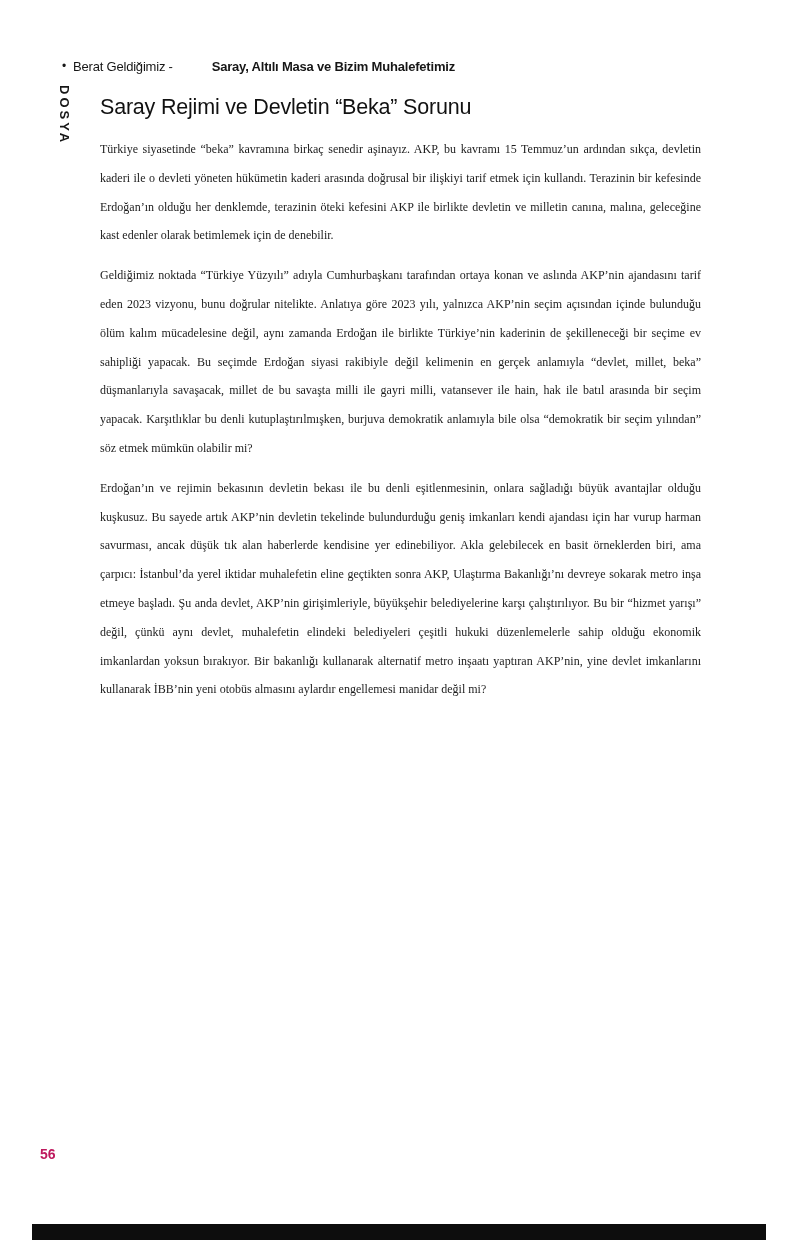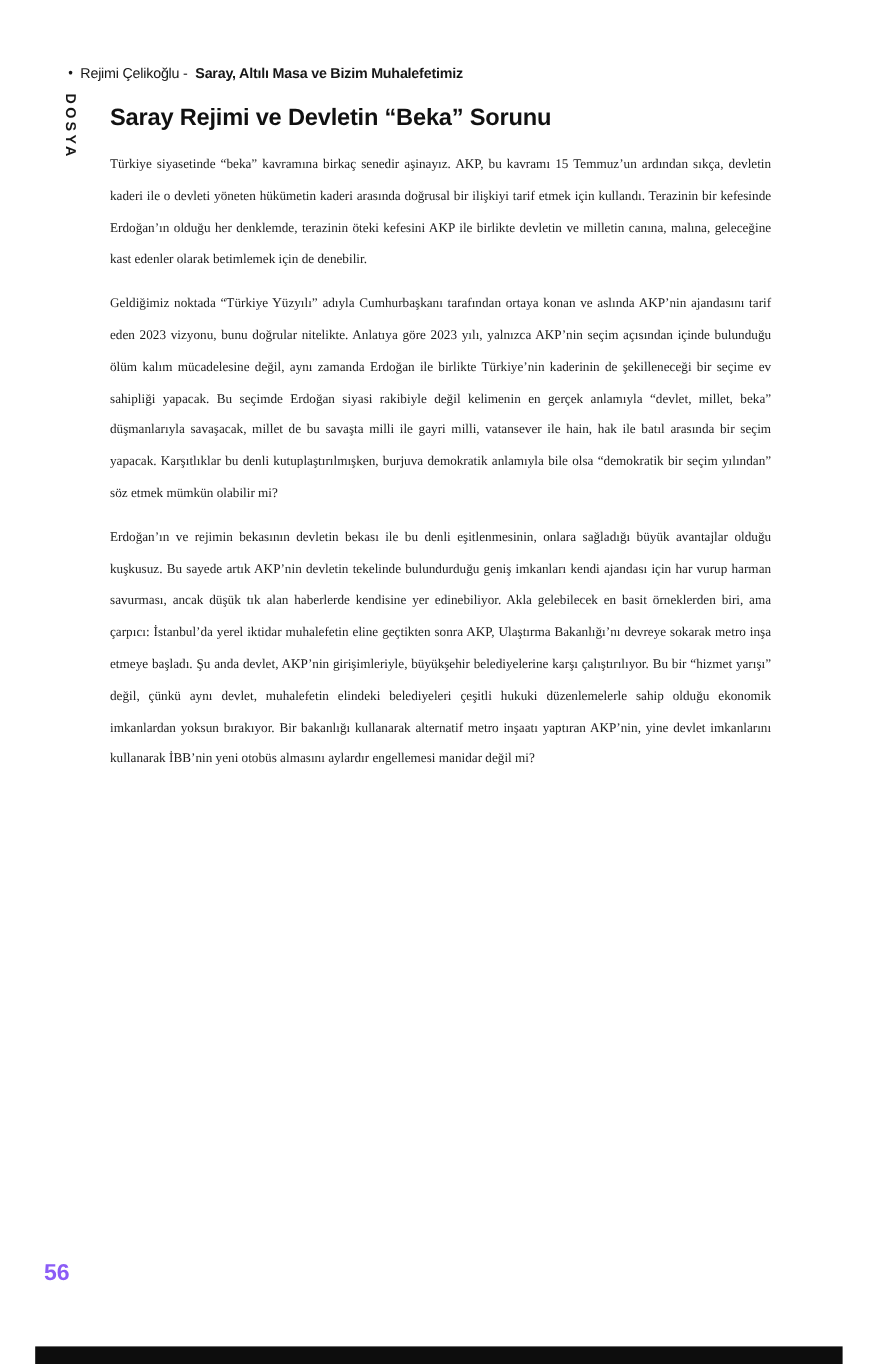--- a/index.html
+++ b/index.html
@@ -24,21 +24,21 @@
     align-items: baseline;
     gap: 7px;
     font-family: "Liberation Sans", sans-serif;
     font-size: 13px;
     letter-spacing: -0.2px;
     color: #161616;
     white-space: nowrap;
   }
   .running-header .bullet { font-size: 12px; transform: translateY(-1px); }
   .running-header .author { font-weight: 400; }
-  .running-header .book-title { font-weight: 700; }
+  .running-header .book-title { font-weight: 700; margin-left: 32px; }
 
   
   .dosya {
     position: absolute;
     left: 72px;
     top: 85px;
     transform: rotate(90deg);
     transform-origin: 0 0;
     font-family: "Liberation Sans", sans-serif;
     font-weight: 700;
@@ -50,21 +50,21 @@
 
   
   .content {
     position: absolute;
     left: 100px;
     top: 95px;
     width: 601px;
   }
   .title {
     font-family: "Liberation Sans", sans-serif;
-    font-weight: 700;
+    font-weight: 400;
     font-size: 21.5px;
     letter-spacing: -0.2px;
     color: #111111;
     margin: 0 0 15px 0;
   }
   .para {
     font-size: 12px;
     line-height: 28.8px;
     text-align: justify;
     margin: 0 0 11px 0;
@@ -72,42 +72,42 @@
     -webkit-hyphens: auto;
   }
 
   
   .page-number {
     position: absolute;
     left: 40px;
     top: 1146px;
     font-family: "Liberation Sans", sans-serif;
     font-weight: 700;
-    font-size: 21px;
-    color: #8b5cf6;
+    font-size: 14px;
+    color: #be185d;
   }
 
   
   .footer-bar {
     position: absolute;
     left: 32px;
     right: 32px;
     bottom: 1px;
     height: 16px;
     background: #0d0d0d;
   }
 </style>
 </head>
 <body>
 
 <div class="page">
 
   <header class="running-header">
     <span class="bullet">•</span>
-    <span class="author">Rejimi Çelikoğlu -</span>
+    <span class="author">Berat Geldiğimiz -</span>
     <span class="book-title">Saray, Altılı Masa ve Bizim Muhalefetimiz</span>
   </header>
 
   <div class="dosya">DOSYA</div>
 
   <main class="content">
     <h1 class="title">Saray Rejimi ve Devletin “Beka” Sorunu</h1>
     <p class="para" lang="tr">Türkiye siyasetinde “beka” kavramına birkaç senedir aşinayız. AKP, bu kavramı 15 Temmuz’un ardından sıkça, devletin kaderi ile o devleti yöneten hükümetin kaderi arasında doğrusal bir ilişkiyi tarif etmek için kullandı. Terazinin bir kefesinde Erdoğan’ın olduğu her denklemde, terazinin öteki kefesini AKP ile birlikte devletin ve milletin canına, malına, geleceğine kast edenler olarak betimlemek için de denebilir.</p>
     <p class="para" lang="tr">Geldiğimiz noktada “Türkiye Yüzyılı” adıyla Cumhurbaşkanı tarafından ortaya konan ve aslında AKP’nin ajandasını tarif eden 2023 vizyonu, bunu doğrular nitelikte. Anlatıya göre 2023 yılı, yalnızca AKP’nin seçim açısından içinde bulunduğu ölüm kalım mücadelesine değil, aynı zamanda Erdoğan ile birlikte Türkiye’nin kaderinin de şekilleneceği bir seçime ev sahipliği yapacak. Bu seçimde Erdoğan siyasi rakibiyle değil kelimenin en gerçek anlamıyla “devlet, millet, beka” düşmanlarıyla savaşacak, millet de bu savaşta milli ile gayri milli, vatansever ile hain, hak ile batıl arasında bir seçim yapacak. Karşıtlıklar bu denli kutuplaştırılmışken, burjuva demokratik anlamıyla bile olsa “demokratik bir seçim yılından” söz etmek mümkün olabilir mi?</p>
     <p class="para" lang="tr">Erdoğan’ın ve rejimin bekasının devletin bekası ile bu denli eşitlenmesinin, onlara sağladığı büyük avantajlar olduğu kuşkusuz. Bu sayede artık AKP’nin devletin tekelinde bulundurduğu geniş imkanları kendi ajandası için har vurup harman savurması, ancak düşük tık alan haberlerde kendisine yer edinebiliyor. Akla gelebilecek en basit örneklerden biri, ama çarpıcı: İstanbul’da yerel iktidar muhalefetin eline geçtikten sonra AKP, Ulaştırma Bakanlığı’nı devreye sokarak metro inşa etmeye başladı. Şu anda devlet, AKP’nin girişimleriyle, büyükşehir belediyelerine karşı çalıştırılıyor. Bu bir “hizmet yarışı” değil, çünkü aynı devlet, muhalefetin elindeki belediyeleri çeşitli hukuki düzenlemelerle sahip olduğu ekonomik imkanlardan yoksun bırakıyor. Bir bakanlığı kullanarak alternatif metro inşaatı yaptıran AKP’nin, yine devlet imkanlarını kullanarak İBB’nin yeni otobüs almasını aylardır engellemesi manidar değil mi?</p>

